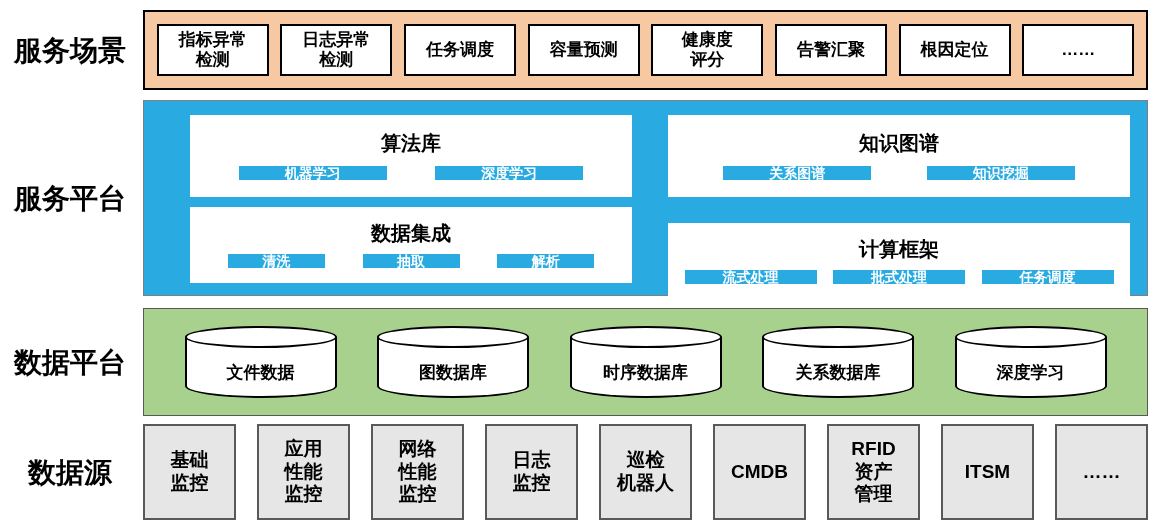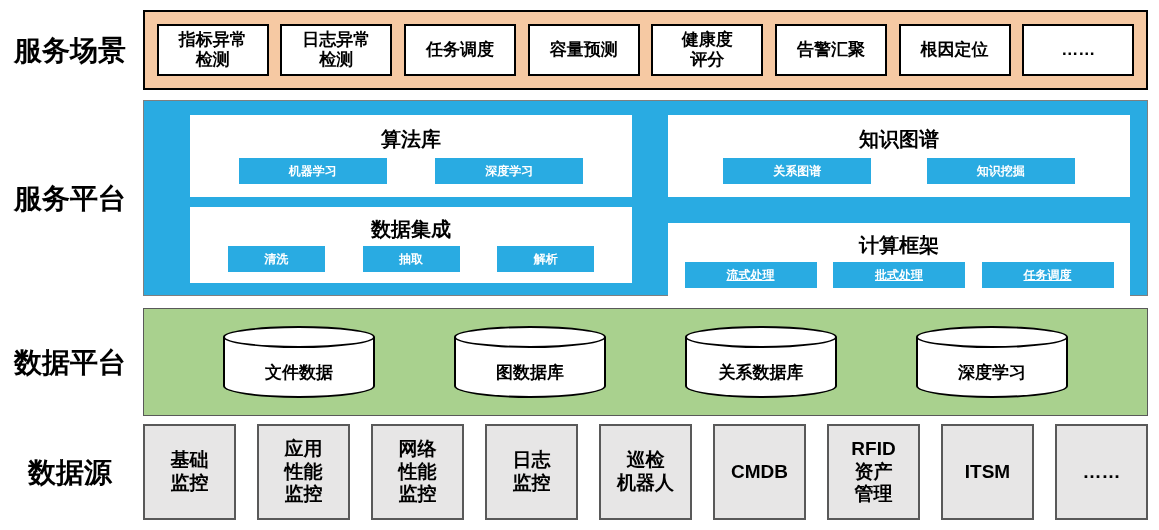--- a/index.html
+++ b/index.html
@@ -42,27 +42,27 @@
     display:flex;flex-direction:column;align-items:center;justify-content:space-evenly;
     padding:4px 0;
   }
   .panel-algo{left:46px;top:14px;width:442px;height:82px;}
   .panel-knowledge{left:524px;top:14px;width:462px;height:82px;}
   .panel-integration{left:46px;top:106px;width:442px;height:76px;}
   .panel-framework{left:524px;top:106px;width:462px;height:76px;margin-top:16px;}
   .panel-title{font-size:20px;font-weight:bold;line-height:1.1;}
   .btn-row{display:flex;width:100%;justify-content:space-evenly;align-items:center;}
   .blue-btn{
-    background:var(--chip-blue,#29ABE2);color:#fff;font-size:12px;font-weight:bold;
+    background:var(--chip-blue,#29ABE2);color:#fff;font-size:14px;font-weight:bold;
     display:flex;align-items:center;justify-content:center;
-    height:26px;line-height:1;text-align:right;
+    height:14px;line-height:1;text-align:right;
   }
   .w-lg{width:148px;}
   .w-sm{width:97px;}
-  .w-md{width:132px;text-decoration:underline;}
+  .w-md{width:132px;}
 
   
   .band-data{
     position:absolute;left:143px;top:308px;width:1005px;height:108px;
     background:var(--data-band,#A9D18E);border:1px solid #595959;
     box-sizing:border-box;
     display:flex;align-items:center;justify-content:space-evenly;
   }
   .cyl{position:relative;width:152px;height:72px;}
   .cyl-top{
@@ -154,20 +154,24 @@
     <div class="cyl">
       <div class="cyl-top"></div>
       <div class="cyl-body">文件数据</div>
     </div>
     <div class="cyl">
       <div class="cyl-top"></div>
       <div class="cyl-body">图数据库</div>
     </div>
     <div class="cyl">
       <div class="cyl-top"></div>
+      <div class="cyl-body">时序数据库</div>
+    </div>
+    <div class="cyl">
+      <div class="cyl-top"></div>
       <div class="cyl-body">关系数据库</div>
     </div>
     <div class="cyl">
       <div class="cyl-top"></div>
       <div class="cyl-body">深度学习</div>
     </div>
   </div>
 
   <div class="band-sources">
     <div class="source-box">基础

